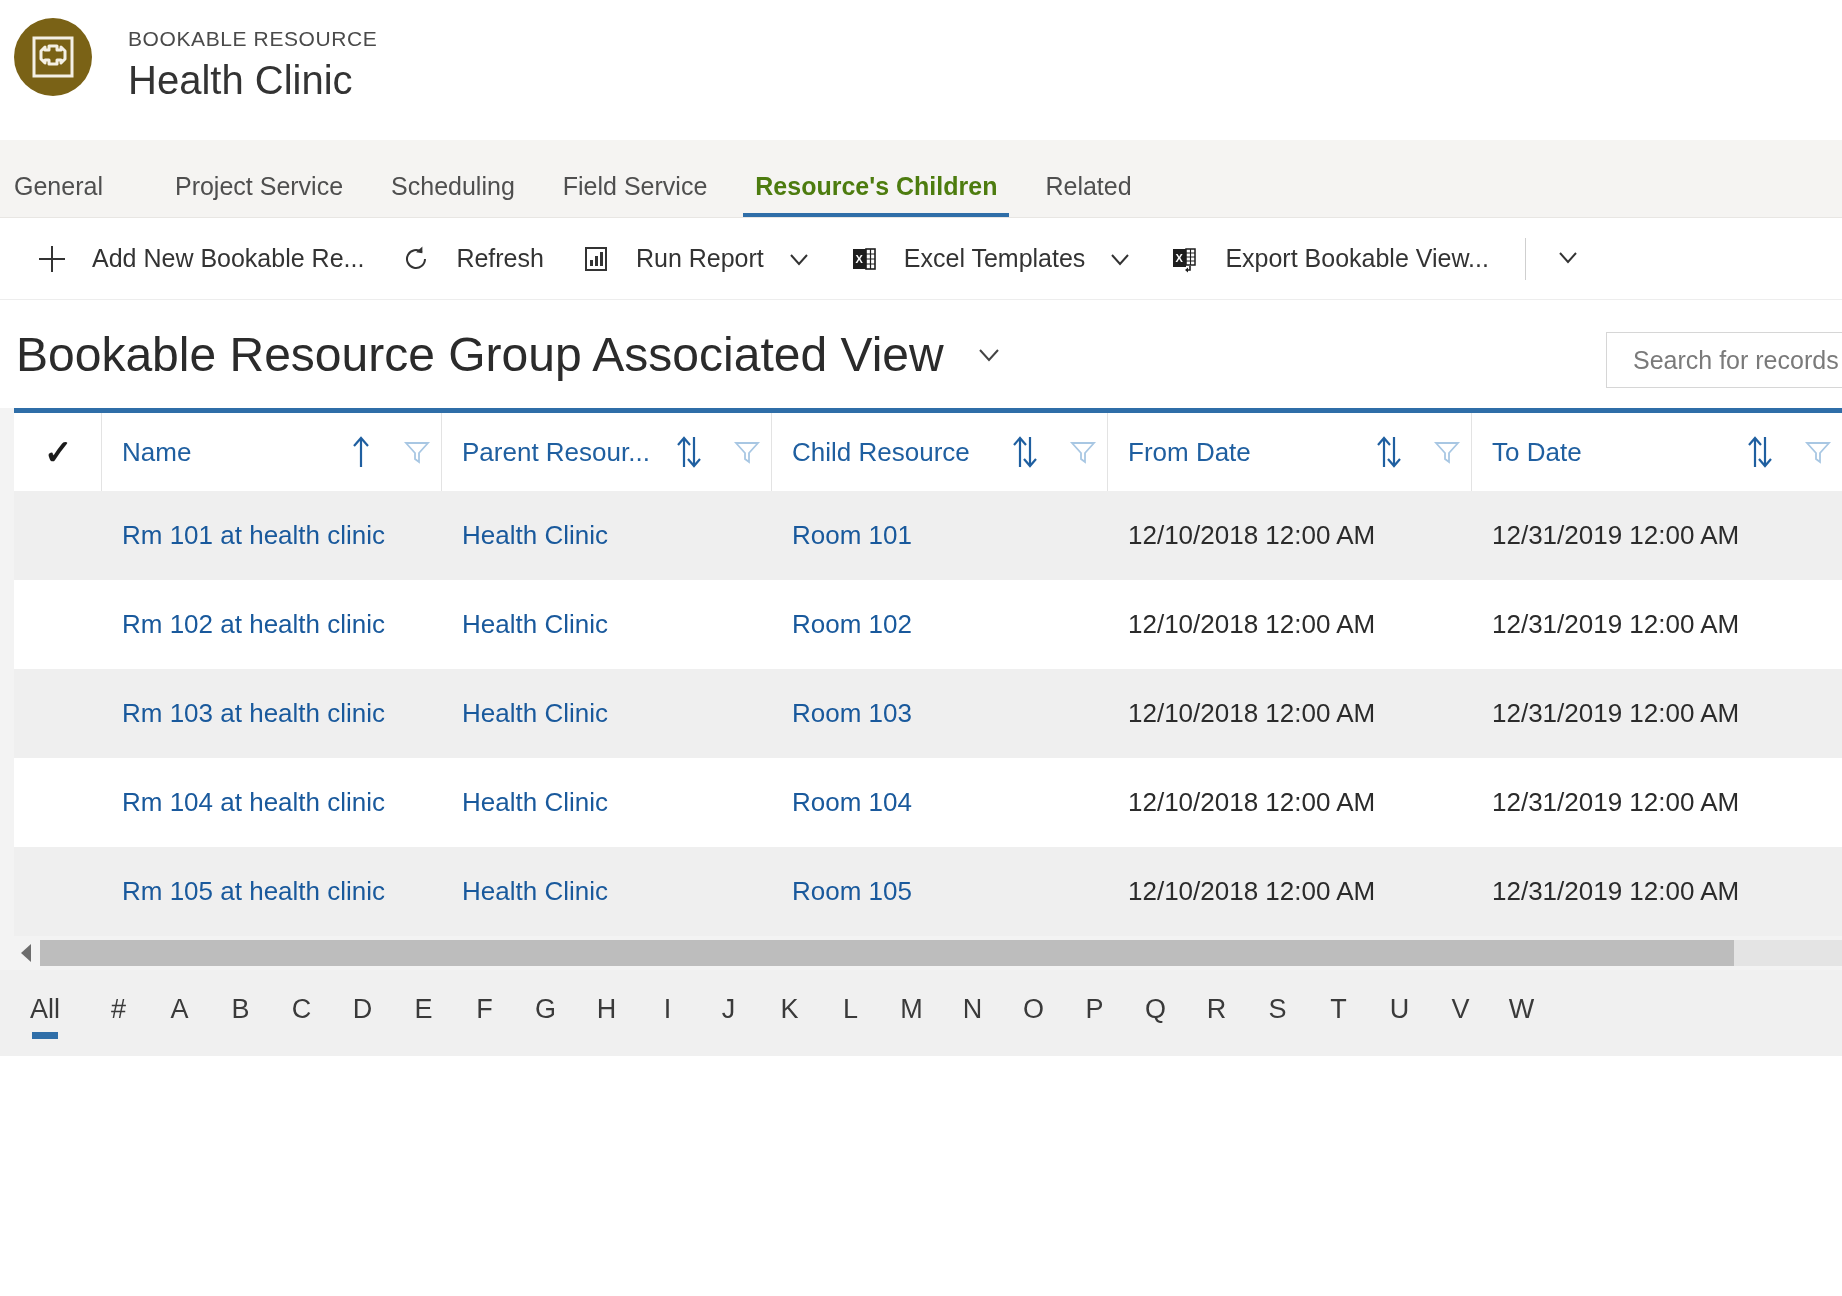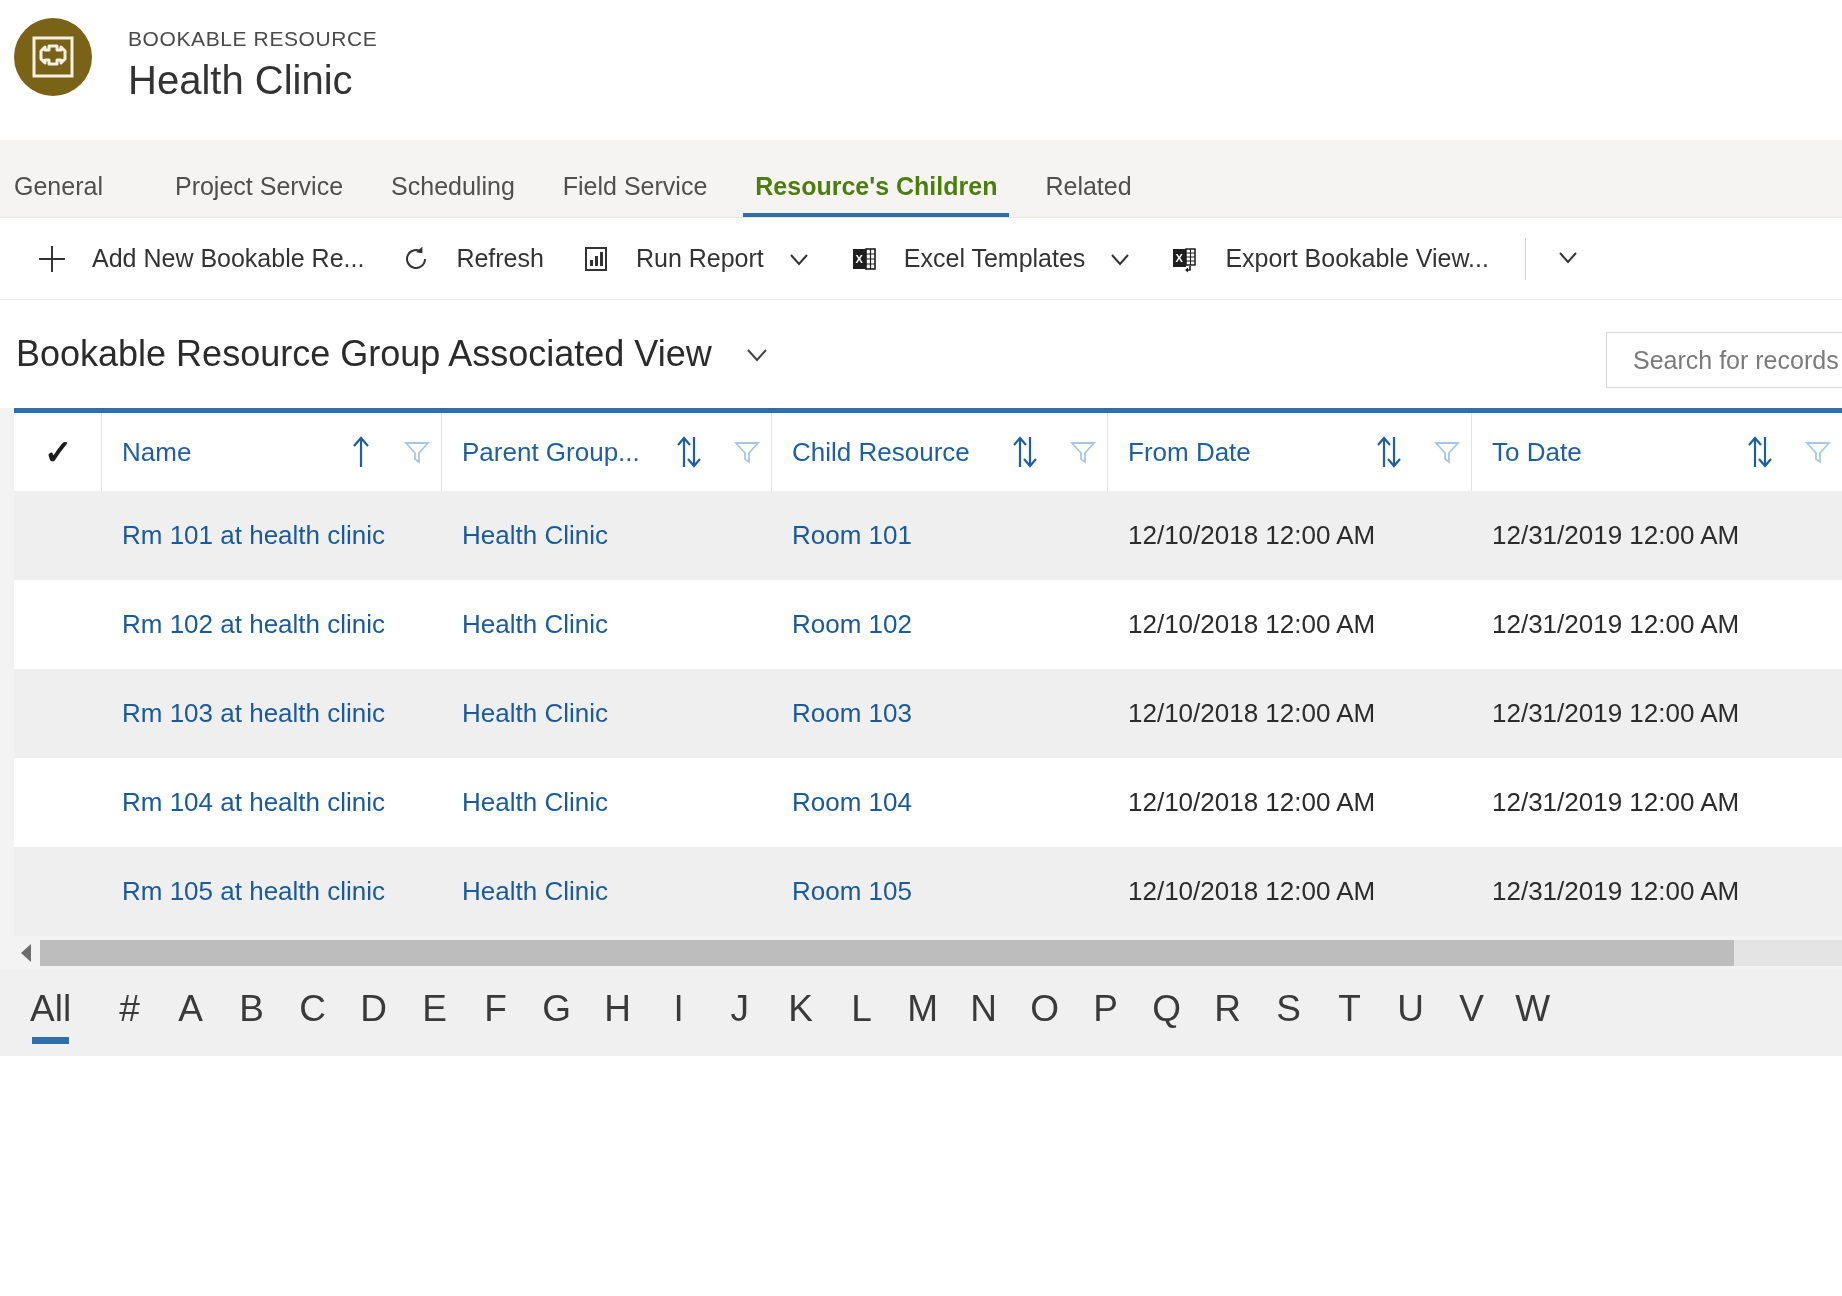--- a/index.html
+++ b/index.html
@@ -118,21 +118,21 @@
   
   .viewrow {
     height: 108px;
     display: flex;
     align-items: center;
     padding-left: 16px;
     background: #ffffff;
     position: relative;
   }
   .view-title {
-    font-size: 36px;
+    font-size: 48px;
     color: #2b2b2b;
     font-weight: 400;
   }
   .view-chevron { margin-left: 30px; display: flex; align-items: center; cursor: pointer;}
   .searchbox {
     position: absolute;
     right: -24px;
     top: 32px;
     width: 260px;
     height: 56px;
@@ -251,21 +251,21 @@
 
   
   .alphabar {
     height: 86px;
     background: #f0f0f0;
     display: flex;
     align-items: center;
     padding-left: 30px;
   }
   .alpha {
-    font-size: 37px;
+    font-size: 27px;
     color: #3a3a3a;
     position: relative;
     cursor: pointer;
     text-align: center;
     padding: 6px 0 14px 0;
   }
   .alpha.first { margin-right: 28px; }
   .alpha.letter { width: 61px; }
   .alpha.active::after {
     content: "";
@@ -410,21 +410,21 @@
           </span>
           <span class="filter-ico">
             <svg width="28" height="28" viewBox="0 0 28 28">
                 <path d="M3 5 H25 L16 15 V24 L12 21 V15 Z" stroke="#a8c7e3" stroke-width="1.8" fill="none"></path>
               </svg>
           </span>
         </span>
       </div>
 
       <div class="cell col-parent">
-        <span class="head-label">Parent Group...</span>
+        <span class="head-label">Parent Resour...</span>
         <span class="head-tools">
           <span class="sort-ico">
             <svg width="28" height="34" viewBox="0 0 28 34">
               <path d="M9 32 V4 M3 10 L9 3 L15 10" stroke="#1f5fa0" stroke-width="2.2" fill="none"></path>
               <path d="M19 2 V30 M13 24 L19 31 L25 24" stroke="#1f5fa0" stroke-width="2.2" fill="none"></path>
             </svg>
           </span>
           <span class="filter-ico">
             <svg width="28" height="28" viewBox="0 0 28 28">
                 <path d="M3 5 H25 L16 15 V24 L12 21 V15 Z" stroke="#a8c7e3" stroke-width="1.8" fill="none"></path>

